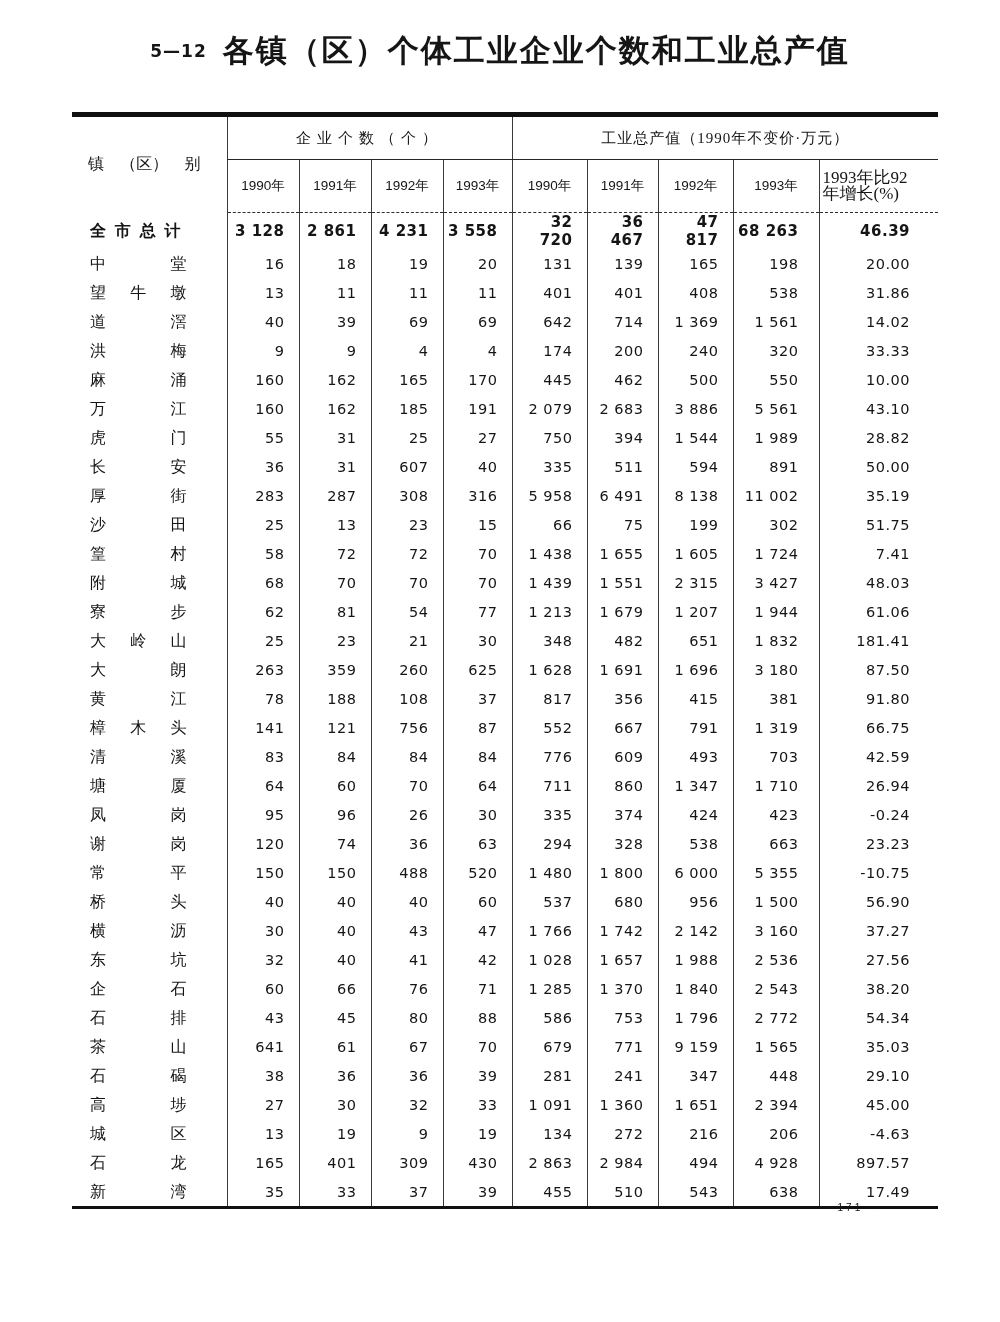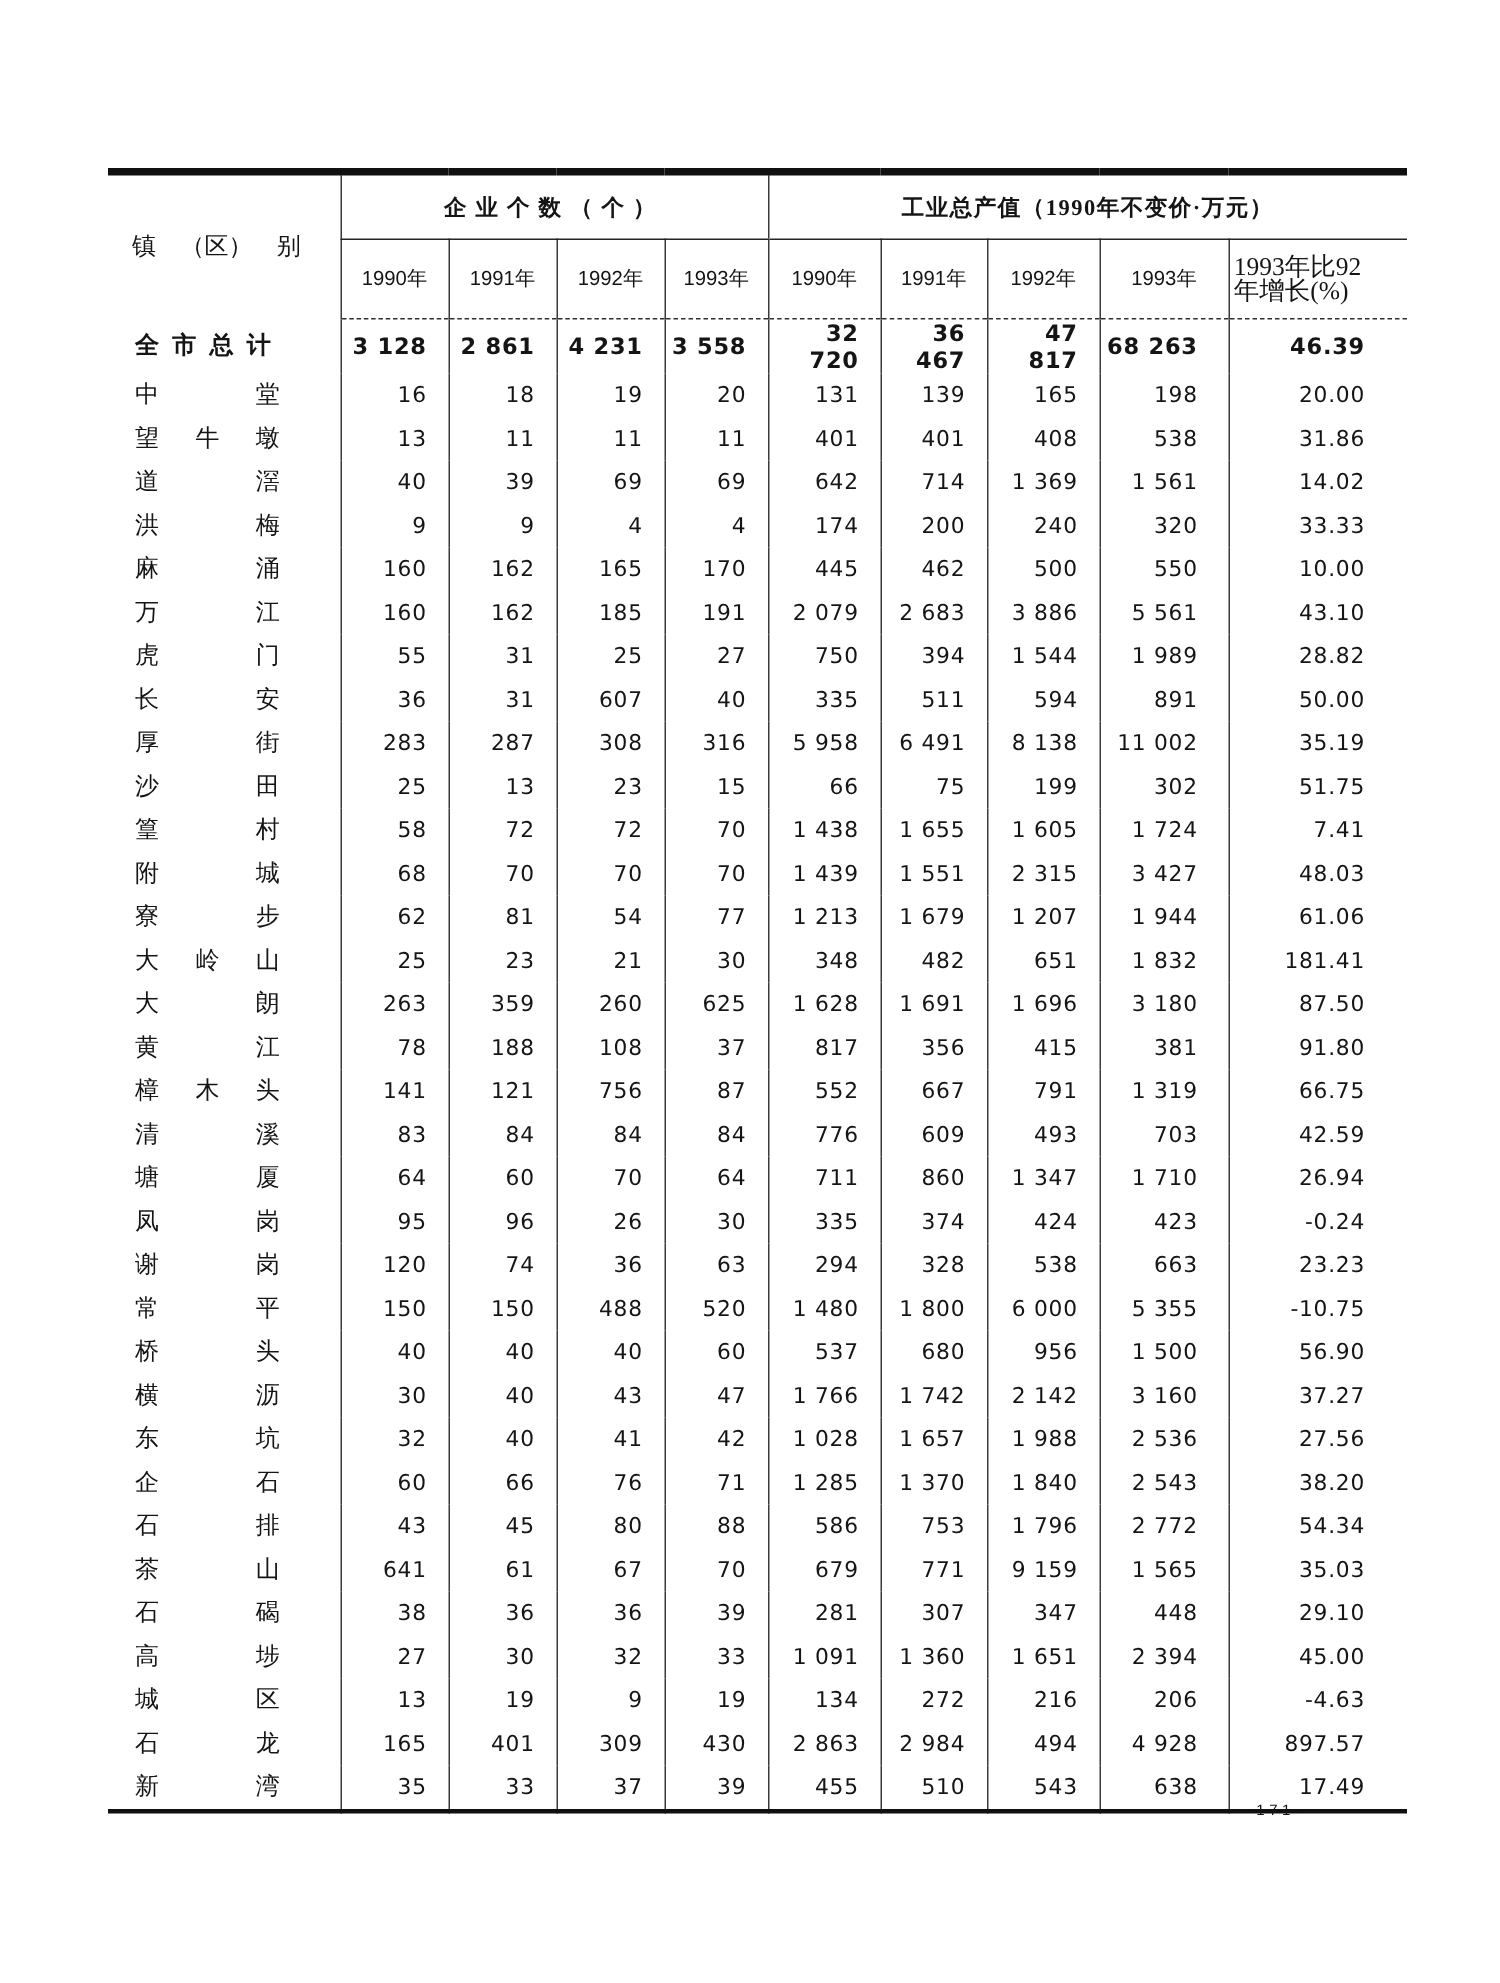--- a/index.html
+++ b/index.html
@@ -42,21 +42,20 @@
   .row-header-cell{height:94px;}
   .row-header-inner{
     display:flex;justify-content:space-between;align-items:center;
     padding:0 26px 0 16px;font-size:16px;
     font-family:"Liberation Serif","DejaVu Serif",serif;
   }
   .group-th{
     height:42px;font-size:15px;
     border-bottom:1.5px solid #262626;
     font-family:"Liberation Serif","DejaVu Serif",serif;
-    font-weight:bold;
   }
   .group-th.g1{letter-spacing:6px;}
   .group-th.g2{letter-spacing:1px;}
   .year-th{
     height:52px;text-align:center;font-size:13.5px;
     font-family:Liberation Sans, sans-serif;
   }
   .growth-th{
     height:52px;text-align:left;font-size:17px;line-height:16px;
     padding-left:3px;
@@ -86,20 +85,23 @@
     position:absolute;top:1202px;right:118px;
     font-size:10px;letter-spacing:3px;
     font-family:Liberation Sans, sans-serif;
   }
 </style>
 </head>
 <body>
 
 <div class="sheet">
 
+  <div class="title-row">
+    <span class="table-no">5—12</span><span class="doc-title">各镇（区）个体工业企业个数和工业总产值</span>
+  </div>
 
   <div class="table-area">
     <table>
       <colgroup>
         <col style="width:155px">
         <col style="width:72px">
           <col style="width:72px">
           <col style="width:72px">
           <col style="width:69px">
         <col style="width:75px">
@@ -639,21 +641,21 @@
               <div class="name-spread">
                 <span>石</span>
                 <span>碣</span>
               </div>
             </td>
             <td class="num vline">38</td>
             <td class="num vline">36</td>
             <td class="num vline">36</td>
             <td class="num vline">39</td>
             <td class="num vline">281</td>
-            <td class="num vline">307</td>
+            <td class="num vline">241</td>
             <td class="num vline">347</td>
             <td class="num vline val93">448</td>
             <td class="num vline pct">29.10</td>
           </tr>
           <tr>
             <td class="name-cell">
               <div class="name-spread">
                 <span>高</span>
                 <span>埗</span>
               </div>

